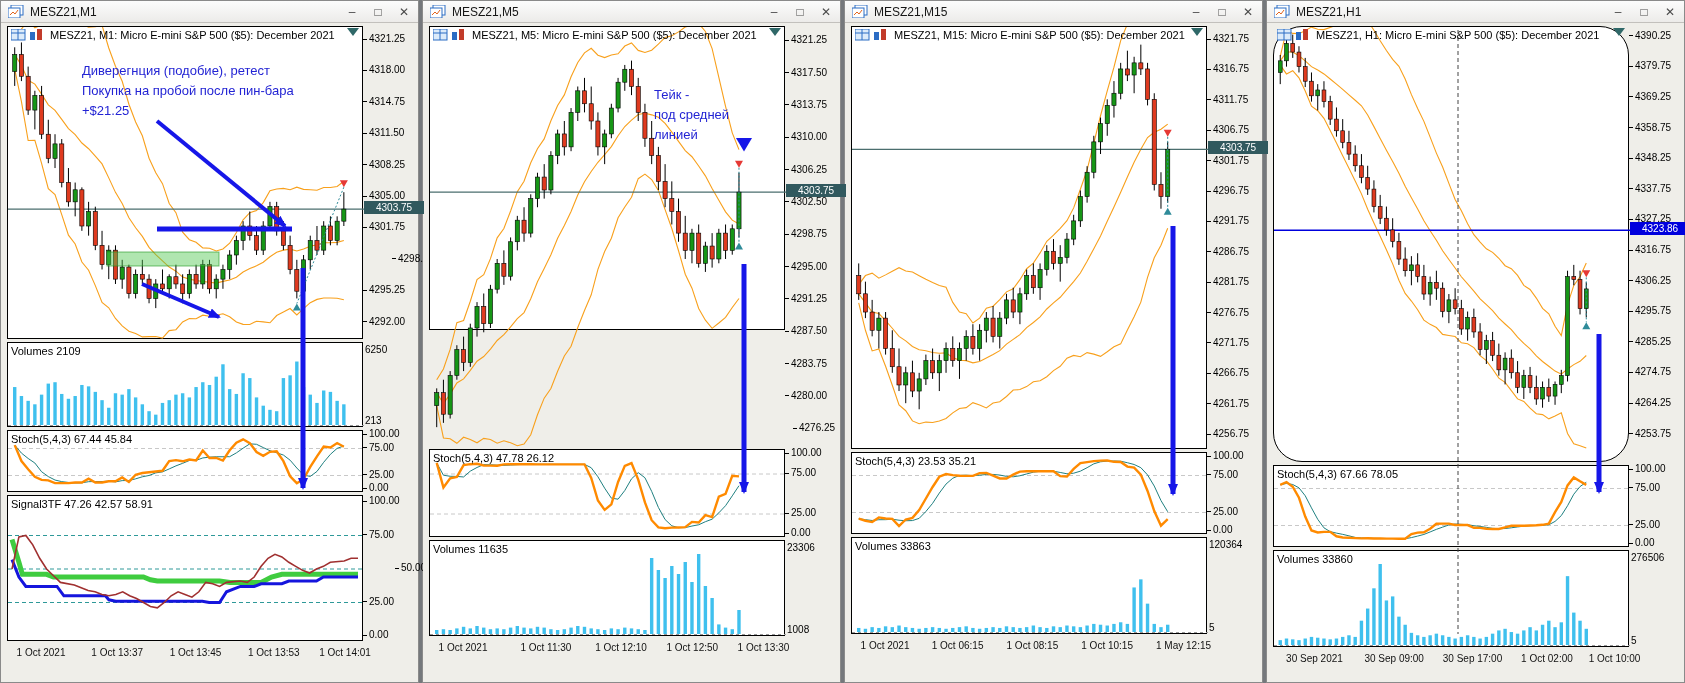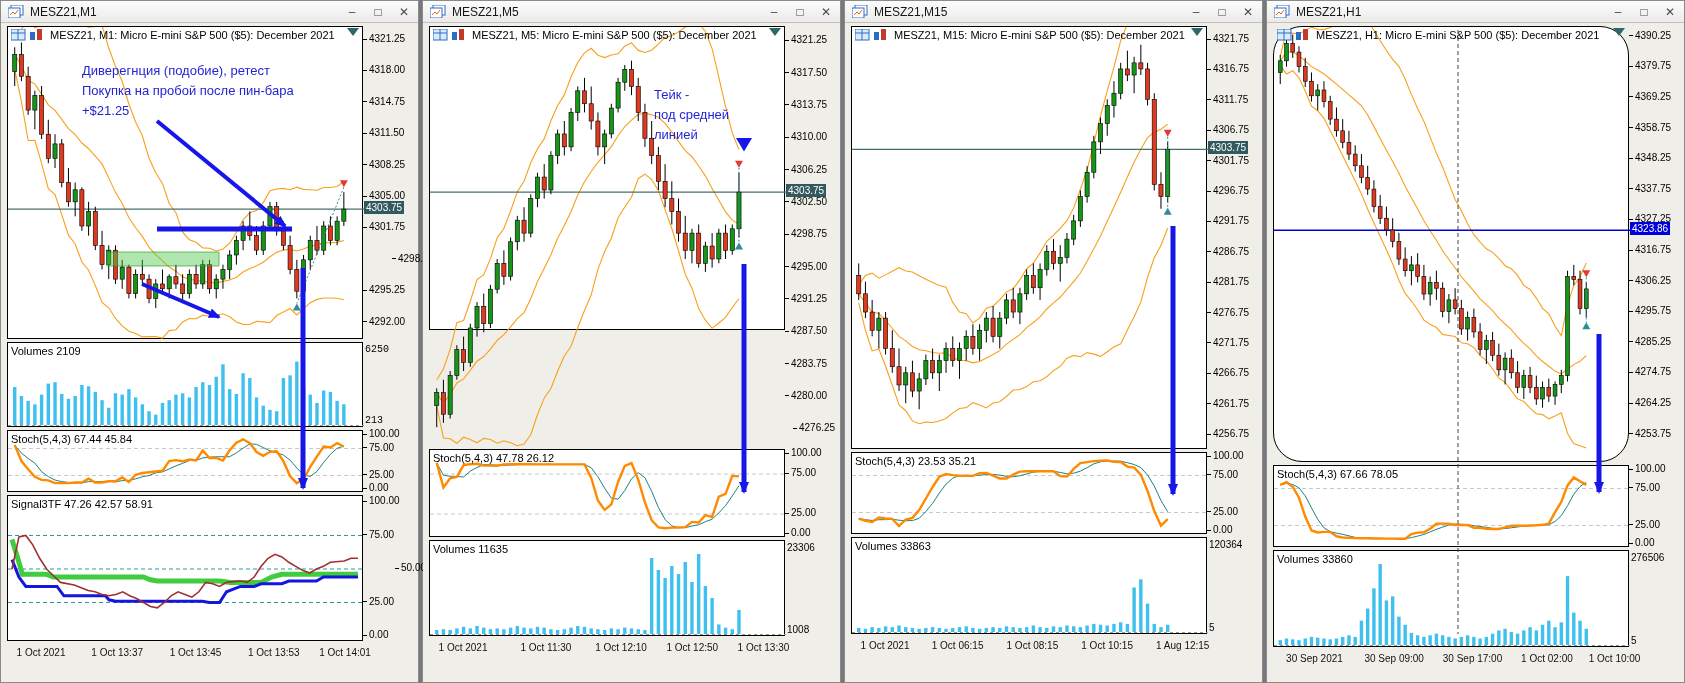--- a/index.html
+++ b/index.html
@@ -15,21 +15,21 @@
   .wbtn{width:14px;text-align:center;cursor:default;line-height:20px;}
   .client{flex:1;padding:3px 2px 0 6px;position:relative;background:#EFEEE9;}
   .chartwrap{position:relative;width:409px;}
   .panel{display:flex;margin-bottom:3px;}
   .plot-box{position:relative;width:356px;background:#FFFFFF;border:1px solid #000;}
   .plot-box svg{display:block;}
   .paxis{position:relative;width:51px;font-size:10px;color:#000;}
   .tick{position:absolute;left:0;height:10px;line-height:10px;white-space:nowrap;transform:translateY(-5px);display:flex;align-items:center;}
   .tick i{display:inline-block;width:4px;height:1px;background:#000;margin-right:2px;}
   .vlabel{position:absolute;left:2px;white-space:nowrap;}
-  .curbox{position:absolute;left:1px;padding:0 2px;font-size:10px;line-height:13px;z-index:2;white-space:nowrap;}
+  .curbox{position:absolute;left:1px;padding:0 12px;font-size:10px;line-height:13px;z-index:2;white-space:nowrap;}
   .hdr{position:absolute;top:2px;left:3px;display:flex;align-items:center;gap:5px;font-size:11px;color:#000;z-index:3;white-space:nowrap;}
   .plabel{position:absolute;top:2px;left:3px;font-size:11px;color:#000;z-index:3;white-space:nowrap;}
   .anno{position:absolute;z-index:4;font-size:13px;line-height:1.55;color:#2324D4;}
   .timeaxis{position:relative;height:18px;font-size:10px;color:#111;}
   .timeaxis span{position:absolute;top:3px;white-space:nowrap;}
   .overlay{position:absolute;left:0;top:0;z-index:6;pointer-events:none;}
 </style>
 </head>
 <body>
 
@@ -247,21 +247,21 @@
                 <rect x="293.8471698113208" y="44.05" width="3.4" height="37.95" fill="#3FC0EE"></rect>
                 <rect x="300.56415094339627" y="51.64" width="3.4" height="30.36" fill="#3FC0EE"></rect>
                 <rect x="307.2811320754717" y="59.92" width="3.4" height="22.080000000000002" fill="#3FC0EE"></rect>
                 <rect x="313.9981132075472" y="47.5" width="3.4" height="34.5" fill="#3FC0EE"></rect>
                 <rect x="320.7150943396227" y="48.88" width="3.4" height="33.12" fill="#3FC0EE"></rect>
                 <rect x="327.4320754716981" y="57.85" width="3.4" height="24.15" fill="#3FC0EE"></rect>
                 <rect x="334.1490566037736" y="61.3" width="3.4" height="20.7" fill="#3FC0EE"></rect>
               </svg>
             <span class="plabel">Volumes 2109</span>
           </div>
-          <div class="paxis" style="height: 85px; font-family: Liberation Mono, monospace;">
+          <div class="paxis" style="height: 85px;">
               <div class="vlabel" style="top: 2px;">6250</div>
               <div class="vlabel" style="top: 73px;">213</div>
             </div>
         </div>
         <div class="panel p-stoch">
           <div class="plot-box" style="height: 62px;">
             <svg class="psvg" width="356" height="62">
                 <line x1="0" y1="17.5" x2="356" y2="17.5" stroke="#C8C8C8" stroke-width="1" stroke-dasharray="4,3"></line>
                 <line x1="0" y1="44.5" x2="356" y2="44.5" stroke="#C8C8C8" stroke-width="1" stroke-dasharray="4,3"></line>
                 <polyline points="6.716981132075472,14.125 13.433962264150944,22.09375 20.150943396226417,27.454166666666666 26.867924528301888,32.04062499999999 33.58490566037736,40.734375 40.301886792452834,45.56375 47.0188679245283,49.04357142857143 53.735849056603776,50.62785714285714 60.45283018867925,51.43714285714286 67.16981132075472,51.96035714285715 73.88679245283019,51.794285714285714 80.60377358490567,50.6725 87.32075471698114,50.52350840336134 94.0377358490566,50.51558823529411 100.75471698113208,50.22232972136223 107.47169811320755,50.87407120743035 114.18867924528303,49.61184210526316 120.9056603773585,49.47423706324635 127.62264150943396,47.85193598970689 134.33962264150944,45.784447750392026 141.05660377358492,44.47956455309396 147.77358490566039,41.870511841100075 154.49056603773585,40.878571428571426 161.20754716981133,37.90681818181819 167.9245283018868,34.86363636363637 174.64150943396228,32.325 181.35849056603774,29.500000000000004 188.0754716981132,29.35 194.7924528301887,26.95 201.50943396226415,26.125 208.22641509433964,25.75 214.9433962264151,25.75 221.66037735849056,25.699999999999992 228.37735849056605,21.871153846153845 235.0943396226415,17.198557692307688 241.811320754717,12.85721153846153 248.52830188679246,13.291140109890105 255.24528301886792,16.574937562437555 261.9622641509434,19.70532592407592 268.6792452830189,21.762581168831172 275.39622641509436,24.049107142857142 282.11320754716985,29.180519480519475 288.8301886792453,37.01704545454545 295.54716981132077,43.98863636363636 302.26415094339626,45.43068181818182 308.9811320754717,40.41931818181818 315.6981132075472,31.281250000000004 322.41509433962267,23.323529411764714 329.1320754716981,17.34989973262033 335.8490566037736,14.969058515014405" fill="none" stroke="#1F8080" stroke-width="1"></polyline>
@@ -800,21 +800,21 @@
           <div class="paxis" style="height: 97px;">
               <div class="vlabel" style="top: 2px;">120364</div>
               <div class="vlabel" style="top: 85px;">5</div>
             </div>
         </div>
         <div class="timeaxis">
             <span style="left: 9.56px;">1 Oct 2021</span>
             <span style="left: 80.76px;">1 Oct 06:15</span>
             <span style="left: 155.52px;">1 Oct 08:15</span>
             <span style="left: 230.28px;">1 Oct 10:15</span>
-            <span style="left: 305.04px;">1 Aug 12:15</span>
+            <span style="left: 305.04px;">1 May 12:15</span>
           </div>
         <svg class="overlay" width="409" height="639">
             <defs>
               <marker id="ah2" markerWidth="14" markerHeight="12" refX="10" refY="5" orient="auto" markerUnits="userSpaceOnUse">
                 <path d="M0,0 L12,5 L0,10 z" fill="#1616E8"></path>
               </marker>
             </defs>
             <line x1="322" y1="200" x2="322" y2="468" stroke="#1616E8" stroke-width="5" marker-end="url(#ah2)"></line>
           </svg>
       </div>

